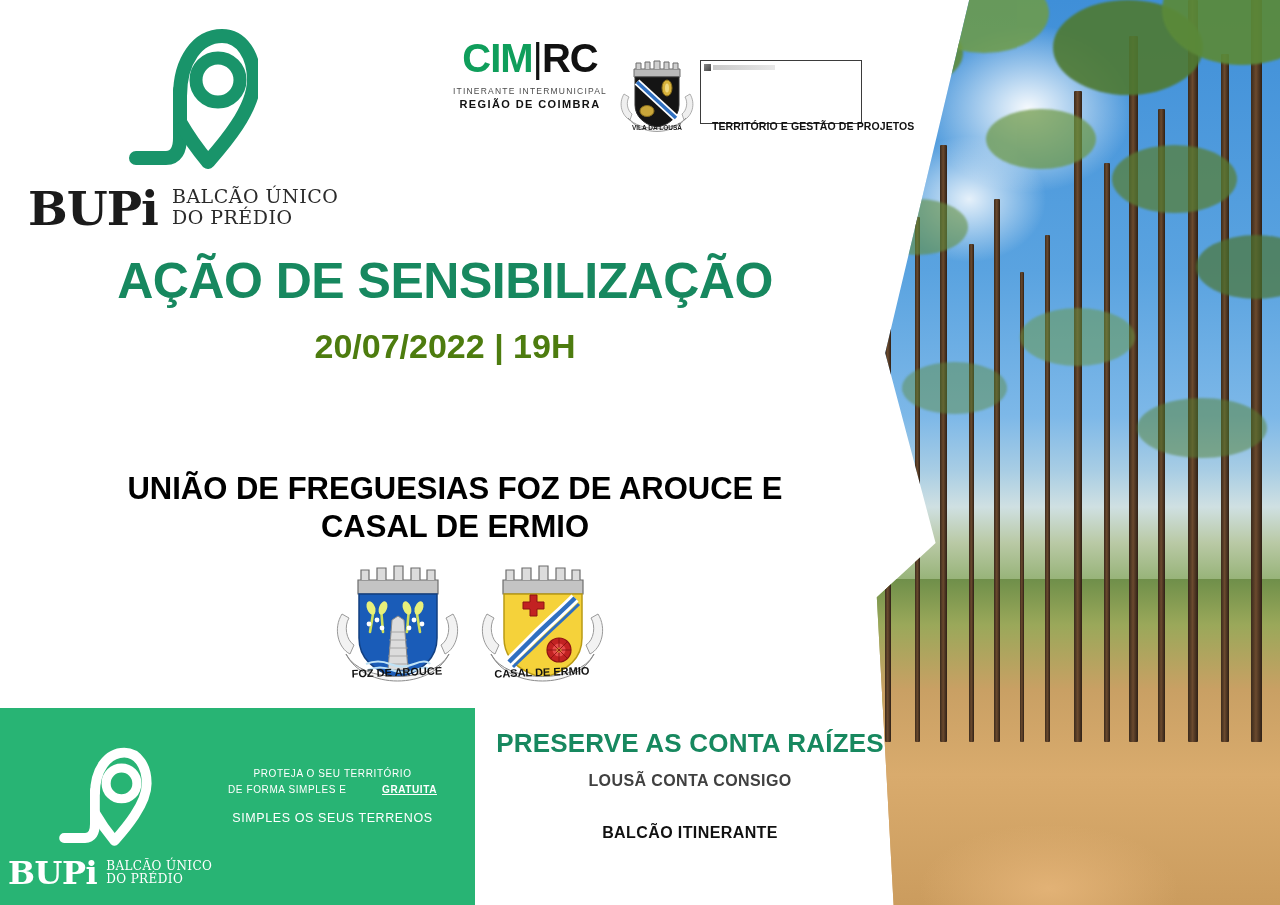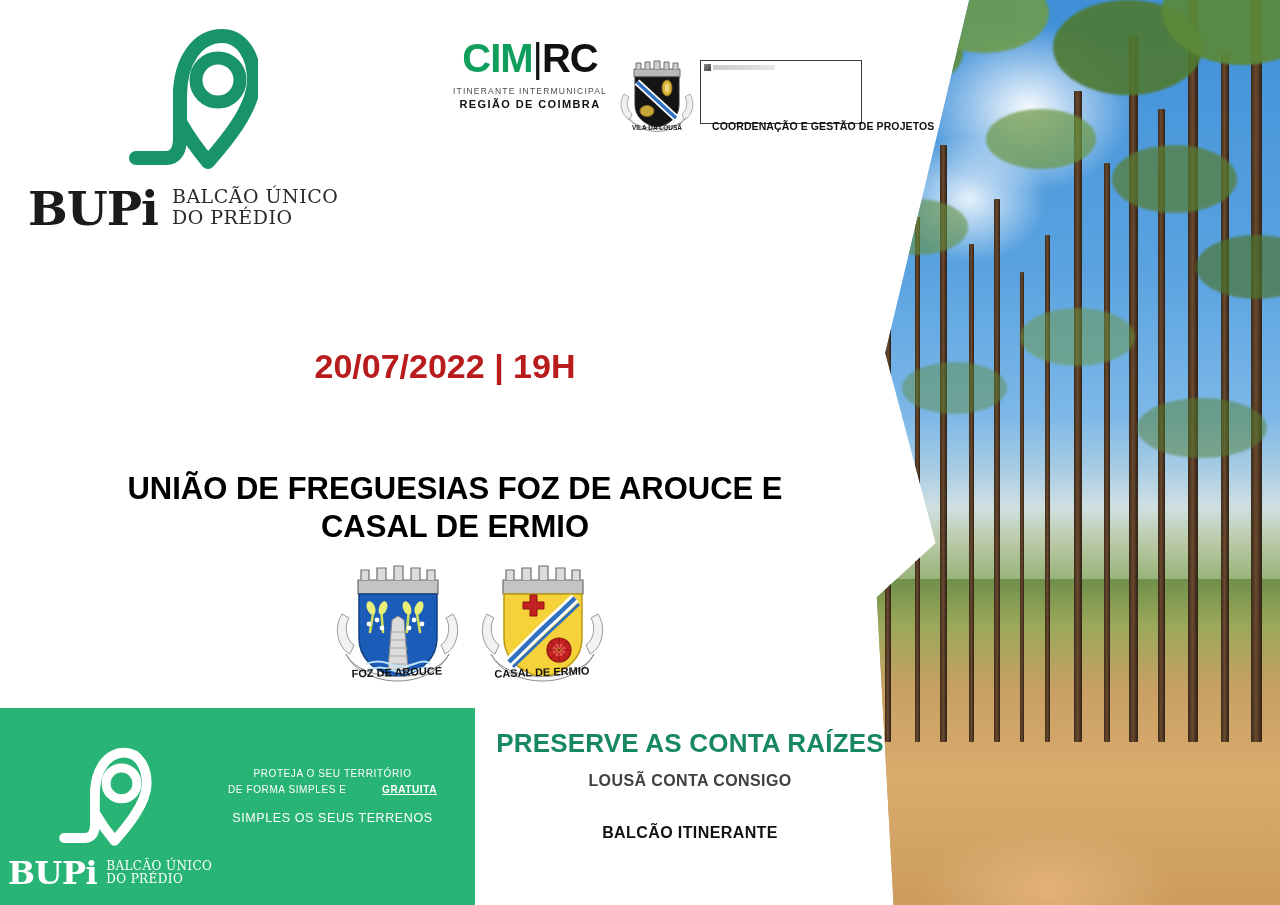--- a/index.html
+++ b/index.html
@@ -84,21 +84,21 @@
     font-size:10.5px;font-weight:bold;color:#111;letter-spacing:.1px;white-space:nowrap;
   }
 
   
   .h-main{
     position:absolute;left:0;top:252px;width:890px;text-align:center;
     font-size:50px;font-weight:bold;color:#17885f;letter-spacing:-.5px;
   }
   .h-date{
     position:absolute;left:0;top:327px;width:890px;text-align:center;
-    font-size:34px;font-weight:bold;color:#b91c1c;margin-top:20px;
+    font-size:34px;font-weight:bold;color:#4d7c0f;
   }
   .h-place{
     position:absolute;left:0;top:383px;width:890px;text-align:center;
     font-size:31px;font-weight:bold;color:#17885f;
   }
   .h-union{
     position:absolute;left:20px;top:470px;width:870px;text-align:center;
     font-size:31px;font-weight:bold;color:#000;line-height:1.22;
   }
 
@@ -225,22 +225,23 @@
       </g>
     </svg>
   </div>
 
   <div class="placeholder-box">
     <div class="placeholder-alt">
       <div class="alt-glyph"></div>
       <div class="alt-bar"></div>
     </div>
   </div>
-  <div class="coord-caption">COORDENAÇÃO E GESTÃO DE PROJETOS</div>
-
+  <div class="coord-caption">TERRITÓRIO E GESTÃO DE PROJETOS</div>
+
+  <div class="h-main">AÇÃO DE SENSIBILIZAÇÃO</div>
   <div class="h-date">20/07/2022 | 19H</div>
   <div class="h-union">
     <div>UNIÃO DE FREGUESIAS FOZ DE AROUCE E</div>
     <div>CASAL DE ERMIO</div>
   </div>
 
   <div class="arms-row">
 
     <div>
       <svg width="135" height="145" viewBox="0 0 135 145" aria-hidden="true">

